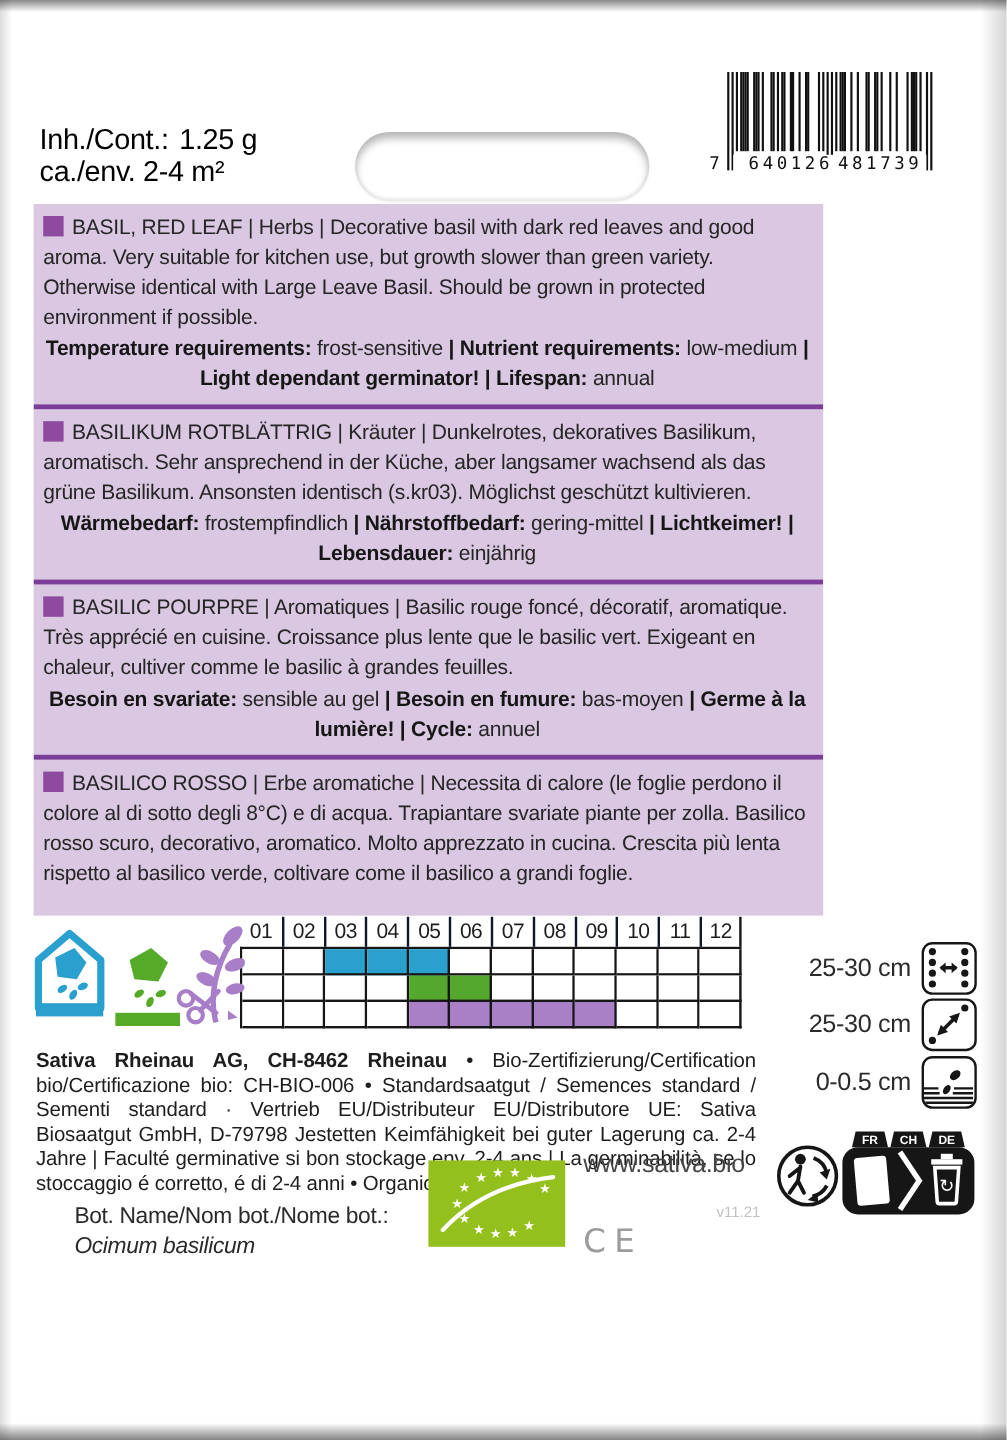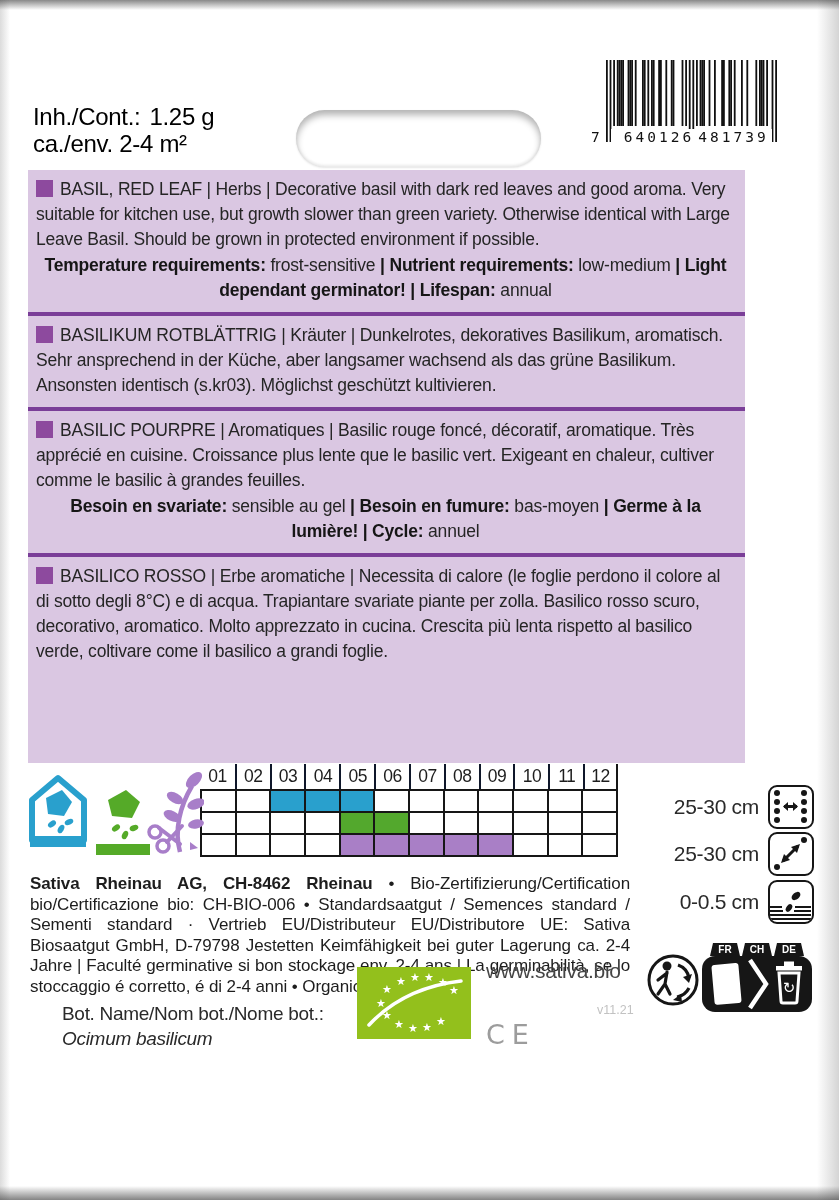--- a/index.html
+++ b/index.html
@@ -20,21 +20,21 @@
   .slot{position:absolute;left:296px;top:110px;width:245px;height:57px;border-radius:29px;background:#fff;
     box-shadow:inset 0 5px 7px rgba(0,0,0,.30),inset 0 -2px 3px rgba(0,0,0,.07),0 1px 2px rgba(0,0,0,.10);}
 
   .barcode{position:absolute;left:604px;top:60px;width:176px;height:94px;background:#fff;}
   .barcode svg{display:block;}
   .bc-digits{position:absolute;top:66px;left:0;width:176px;height:20px;font-family:"DejaVu Sans Mono",monospace;font-size:14.5px;color:#111;}
   .bc-prefix{position:absolute;left:-13px;top:3px;}
   .bc-g1{position:absolute;left:7px;top:3px;width:76px;text-align:center;background:#fff;letter-spacing:3px;padding-left:10px;}
   .bc-g2{position:absolute;left:91px;top:3px;width:77px;text-align:center;background:#fff;letter-spacing:3px;}
 
-  .panel{position:absolute;left:28px;top:170px;width:717px;height:593px;background:#dac7e2;overflow:hidden;}
+  .panel{position:absolute;left:28px;top:170px;width:658px;height:593px;background:#dac7e2;overflow:hidden;}
   .section{padding:7px 10px 9px 8px;font-size:17.5px;line-height:25px;letter-spacing:-.2px;color:#252525;}
   .section p{margin:0;}
   .section .reqs{margin-top:1px;text-align:center;}
   .sec-sep{height:4px;background:#7a3e98;margin:0 0;}
   .bullet{display:inline-block;width:17px;height:17px;background:#8d4a9e;margin-right:7px;vertical-align:-2px;}
   .reqs b,.sep{font-weight:700;color:#161616;}
 
   
   .calendar{position:absolute;left:200px;top:764px;width:418px;}
   .cal-head{display:grid;grid-template-columns:repeat(12,1fr);}
@@ -144,20 +144,21 @@
   </div>
 
   <div class="panel" id="sections">
       <div class="section">
         <p><span class="bullet"></span><span>BASIL, RED LEAF</span> | Herbs | Decorative basil with dark red leaves and good aroma. Very suitable for kitchen use, but growth slower than green variety. Otherwise identical with Large Leave Basil. Should be grown in protected environment if possible.</p>
         <p class="reqs"><b>Temperature requirements:</b> frost-sensitive<b class="sep"> | </b><b>Nutrient requirements:</b> low-medium<b class="sep"> | </b><b>Light dependant germinator!</b><b class="sep"> | </b><b>Lifespan:</b> annual</p>
       </div>
       <div class="sec-sep"></div>
       <div class="section">
         <p><span class="bullet"></span><span>BASILIKUM ROTBLÄTTRIG</span> | Kräuter | Dunkelrotes, dekoratives Basilikum, aromatisch. Sehr ansprechend in der Küche, aber langsamer wachsend als das grüne Basilikum. Ansonsten identisch (s.kr03). Möglichst geschützt kultivieren.</p>
+        <p class="reqs"><b>Wärmebedarf:</b> frostempfindlich<b class="sep"> | </b><b>Nährstoffbedarf:</b> gering-mittel<b class="sep"> | </b><b>Lichtkeimer!</b><b class="sep"> | </b><b>Lebensdauer:</b> einjährig</p>
       </div>
       <div class="sec-sep"></div>
       <div class="section">
         <p><span class="bullet"></span><span>BASILIC POURPRE</span> | Aromatiques | Basilic rouge foncé, décoratif, aromatique. Très apprécié en cuisine. Croissance plus lente que le basilic vert. Exigeant en chaleur, cultiver comme le basilic à grandes feuilles.</p>
         <p class="reqs"><b>Besoin en svariate:</b> sensible au gel<b class="sep"> | </b><b>Besoin en fumure:</b> bas-moyen<b class="sep"> | </b><b>Germe à la lumière!</b><b class="sep"> | </b><b>Cycle:</b> annuel</p>
       </div>
       <div class="sec-sep"></div>
       <div class="section">
         <p><span class="bullet"></span><span>BASILICO ROSSO</span> | Erbe aromatiche | Necessita di calore (le foglie perdono il colore al di sotto degli 8°C) e di acqua. Trapiantare svariate piante per zolla. Basilico rosso scuro, decorativo, aromatico. Molto apprezzato in cucina. Crescita più lenta rispetto al basilico verde, coltivare come il basilico a grandi foglie.</p>
       </div>

